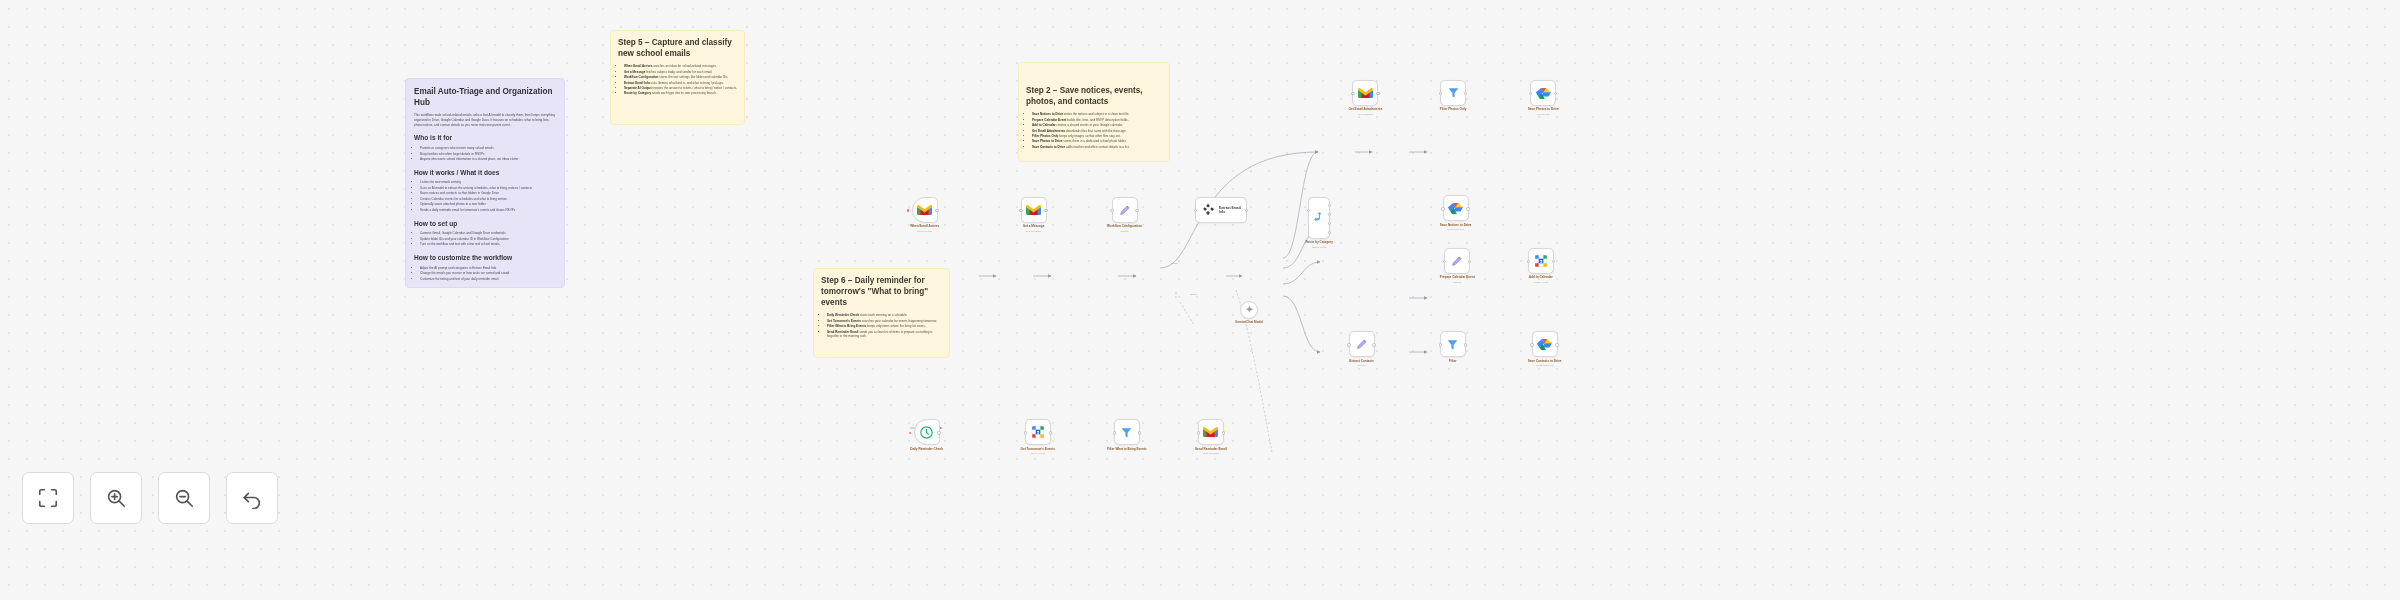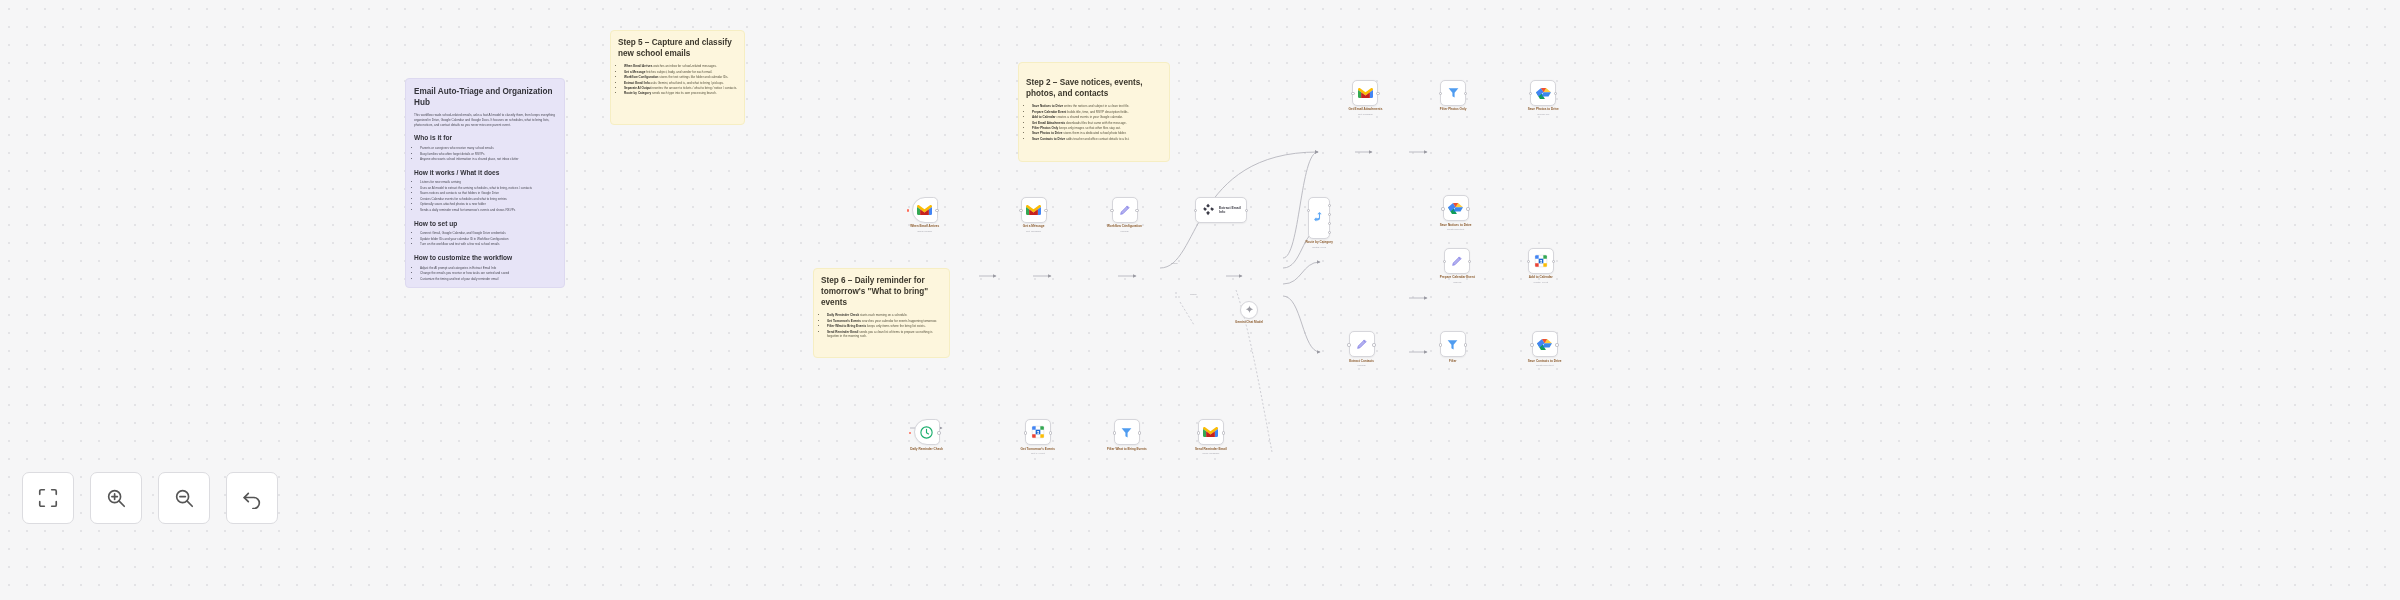--- a/index.html
+++ b/index.html
@@ -27,21 +27,21 @@
   .sticky p{font-size:3.1px;line-height:1.55;margin:0 0 4px 0;color:#4a4a55;}
   .sticky ul,.sticky ol{margin:0 0 3px 0;padding-left:6px;}
   .sticky li{font-size:3.05px;line-height:1.6;color:#4a4a55;margin-bottom:0.6px;}
   .sticky li b{color:#2c2c33;}
   .sticky.yellow li{color:#55503c;}
   .sticky.yellow li b{color:#33302a;}
   .sticky.yellow h1{color:#3b372c;}
 
   #note-hub{left:405px;top:78px;width:160px;height:210px;padding:7px 8px;}
   #note-step1{left:610px;top:30px;width:135px;height:95px;padding:6px 7px;}
-  #note-step2{left:1018px;top:62px;width:152px;height:100px;padding:14px 7px;}
+  #note-step2{left:1018px;top:62px;width:152px;height:100px;padding:22px 7px;}
   #note-step3{left:813px;top:268px;width:137px;height:90px;padding:6px 7px;}
 
   
   svg.edges{position:absolute;left:0;top:0;width:2400px;height:600px;overflow:visible;pointer-events:none;}
 
   
   .node{position:absolute;display:flex;flex-direction:column;align-items:center;}
   .nbox{
     width:26px;height:26px;background:#fff;border:1px solid #d6d6db;border-radius:5px;
     display:flex;align-items:center;justify-content:center;box-sizing:border-box;

